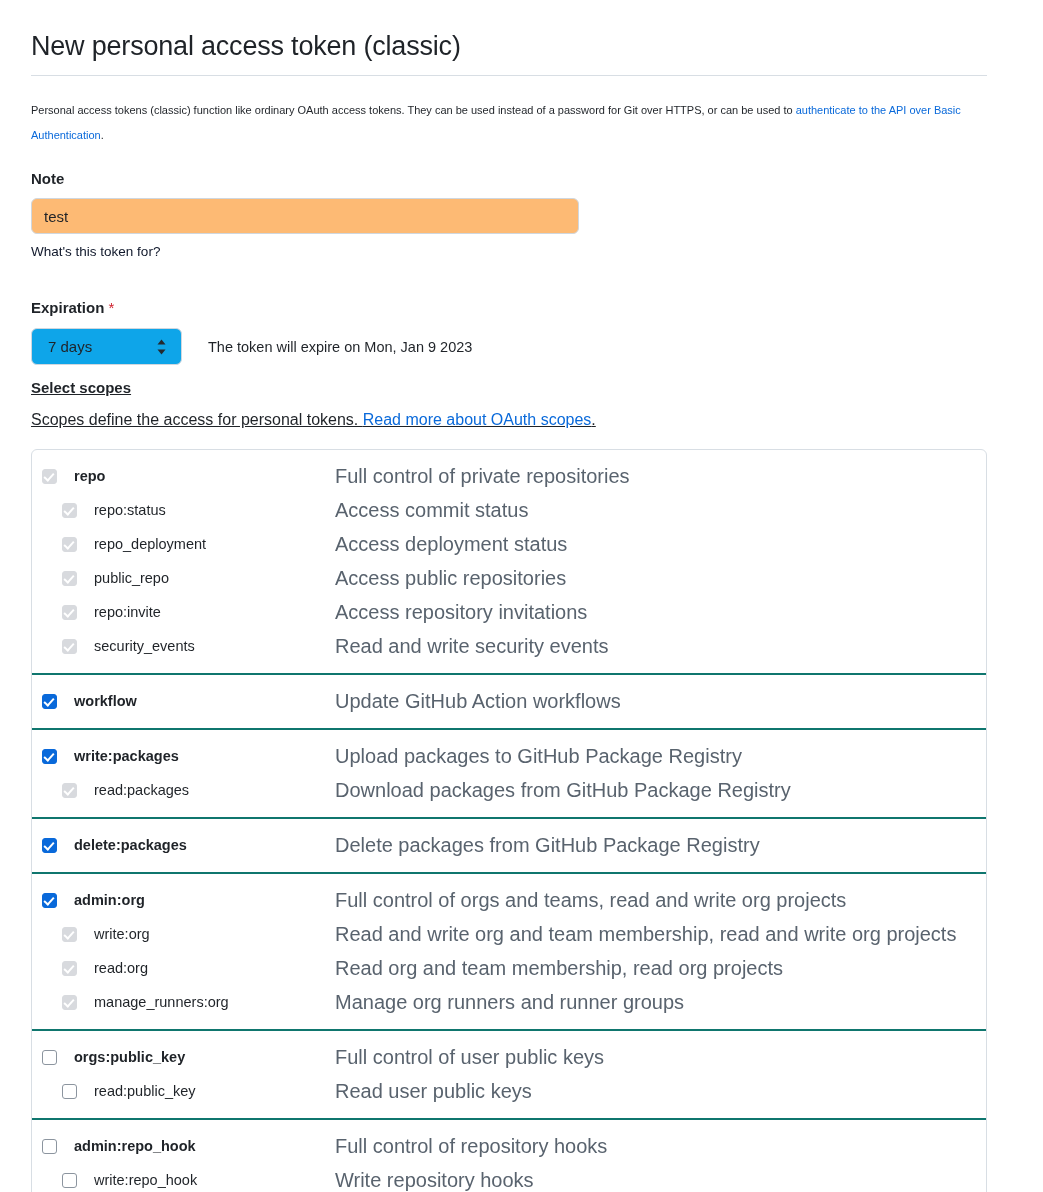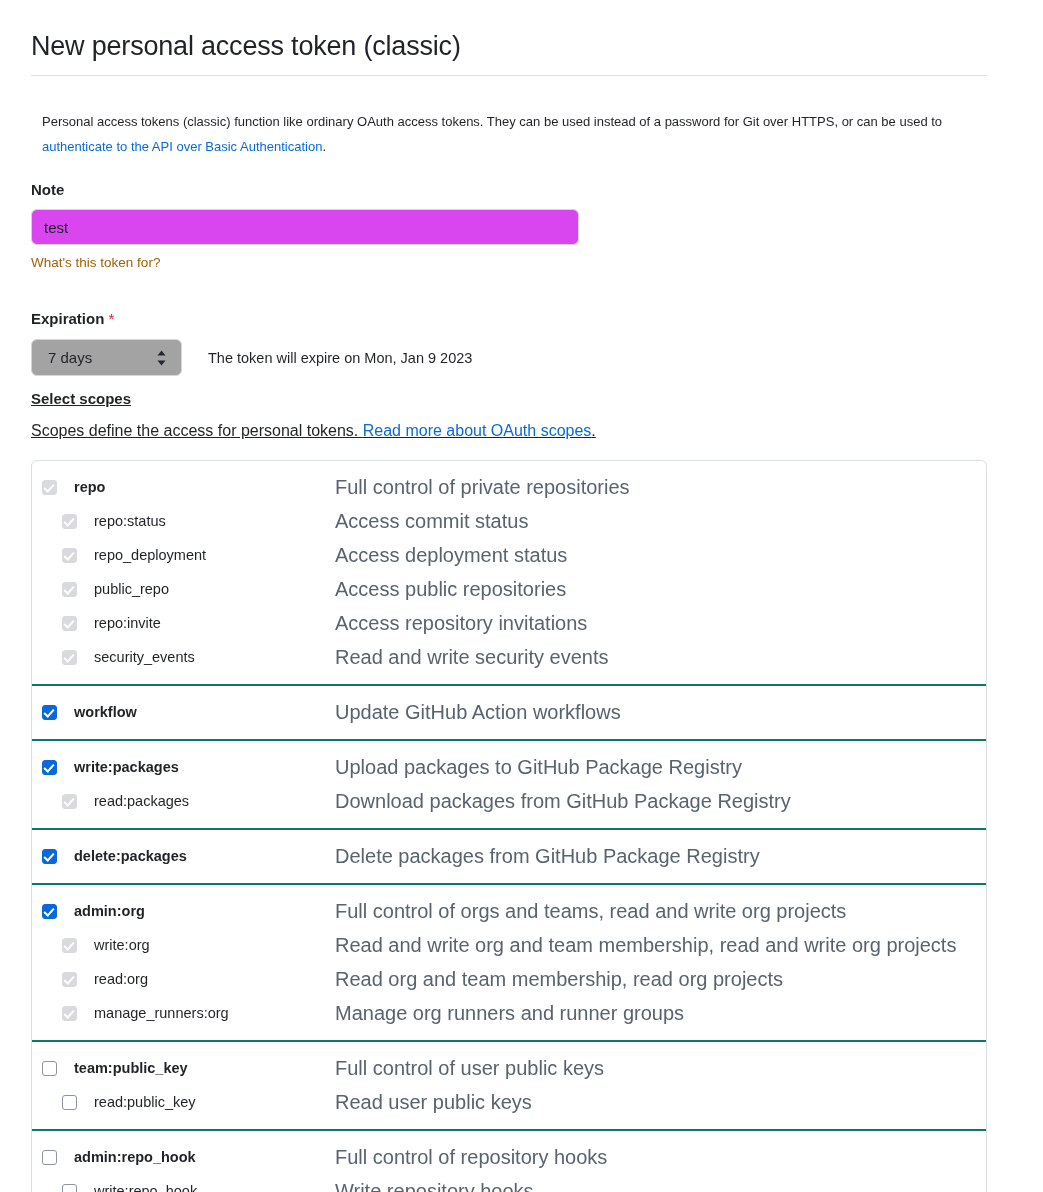--- a/index.html
+++ b/index.html
@@ -24,24 +24,24 @@
   }
   .title-rule {
     margin: 11px 0 0 19px;
     width: 956px;
     height: 1px;
     background: #d8dee4;
     border: 0;
   }
 
   .intro {
-    margin: 11px;
+    margin: 0;
     padding: 22px 19px 0 19px;
     width: 980px;
-    font-size: 13px;
+    font-size: 11px;
     line-height: 25px;
     color: #1f2328;
   }
   a.link { color: #0969da; text-decoration: none; }
 
   .field-label {
     font-size: 15px;
     font-weight: bold;
     color: #1f2328;
     padding: 0 0 0 19px;
@@ -50,43 +50,43 @@
   .req-star { color: #cf222e; font-weight: normal; font-size: 15px; }
 
   .note-block { margin-top: 21px; }
   .note-input {
     display: block;
     margin: 9px 0 0 19px;
     width: 548px;
     height: 36px;
     border: 1px solid #d0d7de;
     border-radius: 6px;
-    background: #d946ef;
+    background: #fdba74;
     font-family: "Liberation Sans", sans-serif;
     font-size: 15px;
     color: #1f2328;
     padding: 0 12px;
     outline: none;
   }
   .note-hint {
     margin: 9px 0 0 19px;
     font-size: 13.5px;
-    color: #a16207;
+    color: #0f172a;
     line-height: 18px;
   }
 
   .exp-block { margin-top: 37px; }
   .exp-row { display: flex; align-items: center; margin: 10px 0 0 19px; }
   .select-wrap {
     position: relative;
     width: 151px;
     height: 37px;
     border: 1px solid #d0d7de;
     border-radius: 6px;
-    background: #a3a3a3;
+    background: #0ea5e9;
     display: flex;
     align-items: center;
   }
   .select-value {
     font-size: 15px;
     color: #1f2328;
     padding-left: 16px;
     line-height: 35px;
   }
   .select-arrows {
@@ -319,21 +319,21 @@
           <span class="cb disabled-checked">
             <span class="tick"></span>
           </span>
           <span class="scope-name">manage_runners:org</span>
           <span class="scope-desc">Manage org runners and runner groups</span>
         </div>
       </div>
       <div class="scope-group">
         <div class="scope-row parent">
           <span class="cb unchecked"></span>
-          <span class="scope-name">team:public_key</span>
+          <span class="scope-name">orgs:public_key</span>
           <span class="scope-desc">Full control of user public keys</span>
         </div>
         <div class="scope-row child">
           <span class="cb unchecked"></span>
           <span class="scope-name">read:public_key</span>
           <span class="scope-desc">Read user public keys</span>
         </div>
       </div>
       <div class="scope-group">
         <div class="scope-row parent">

